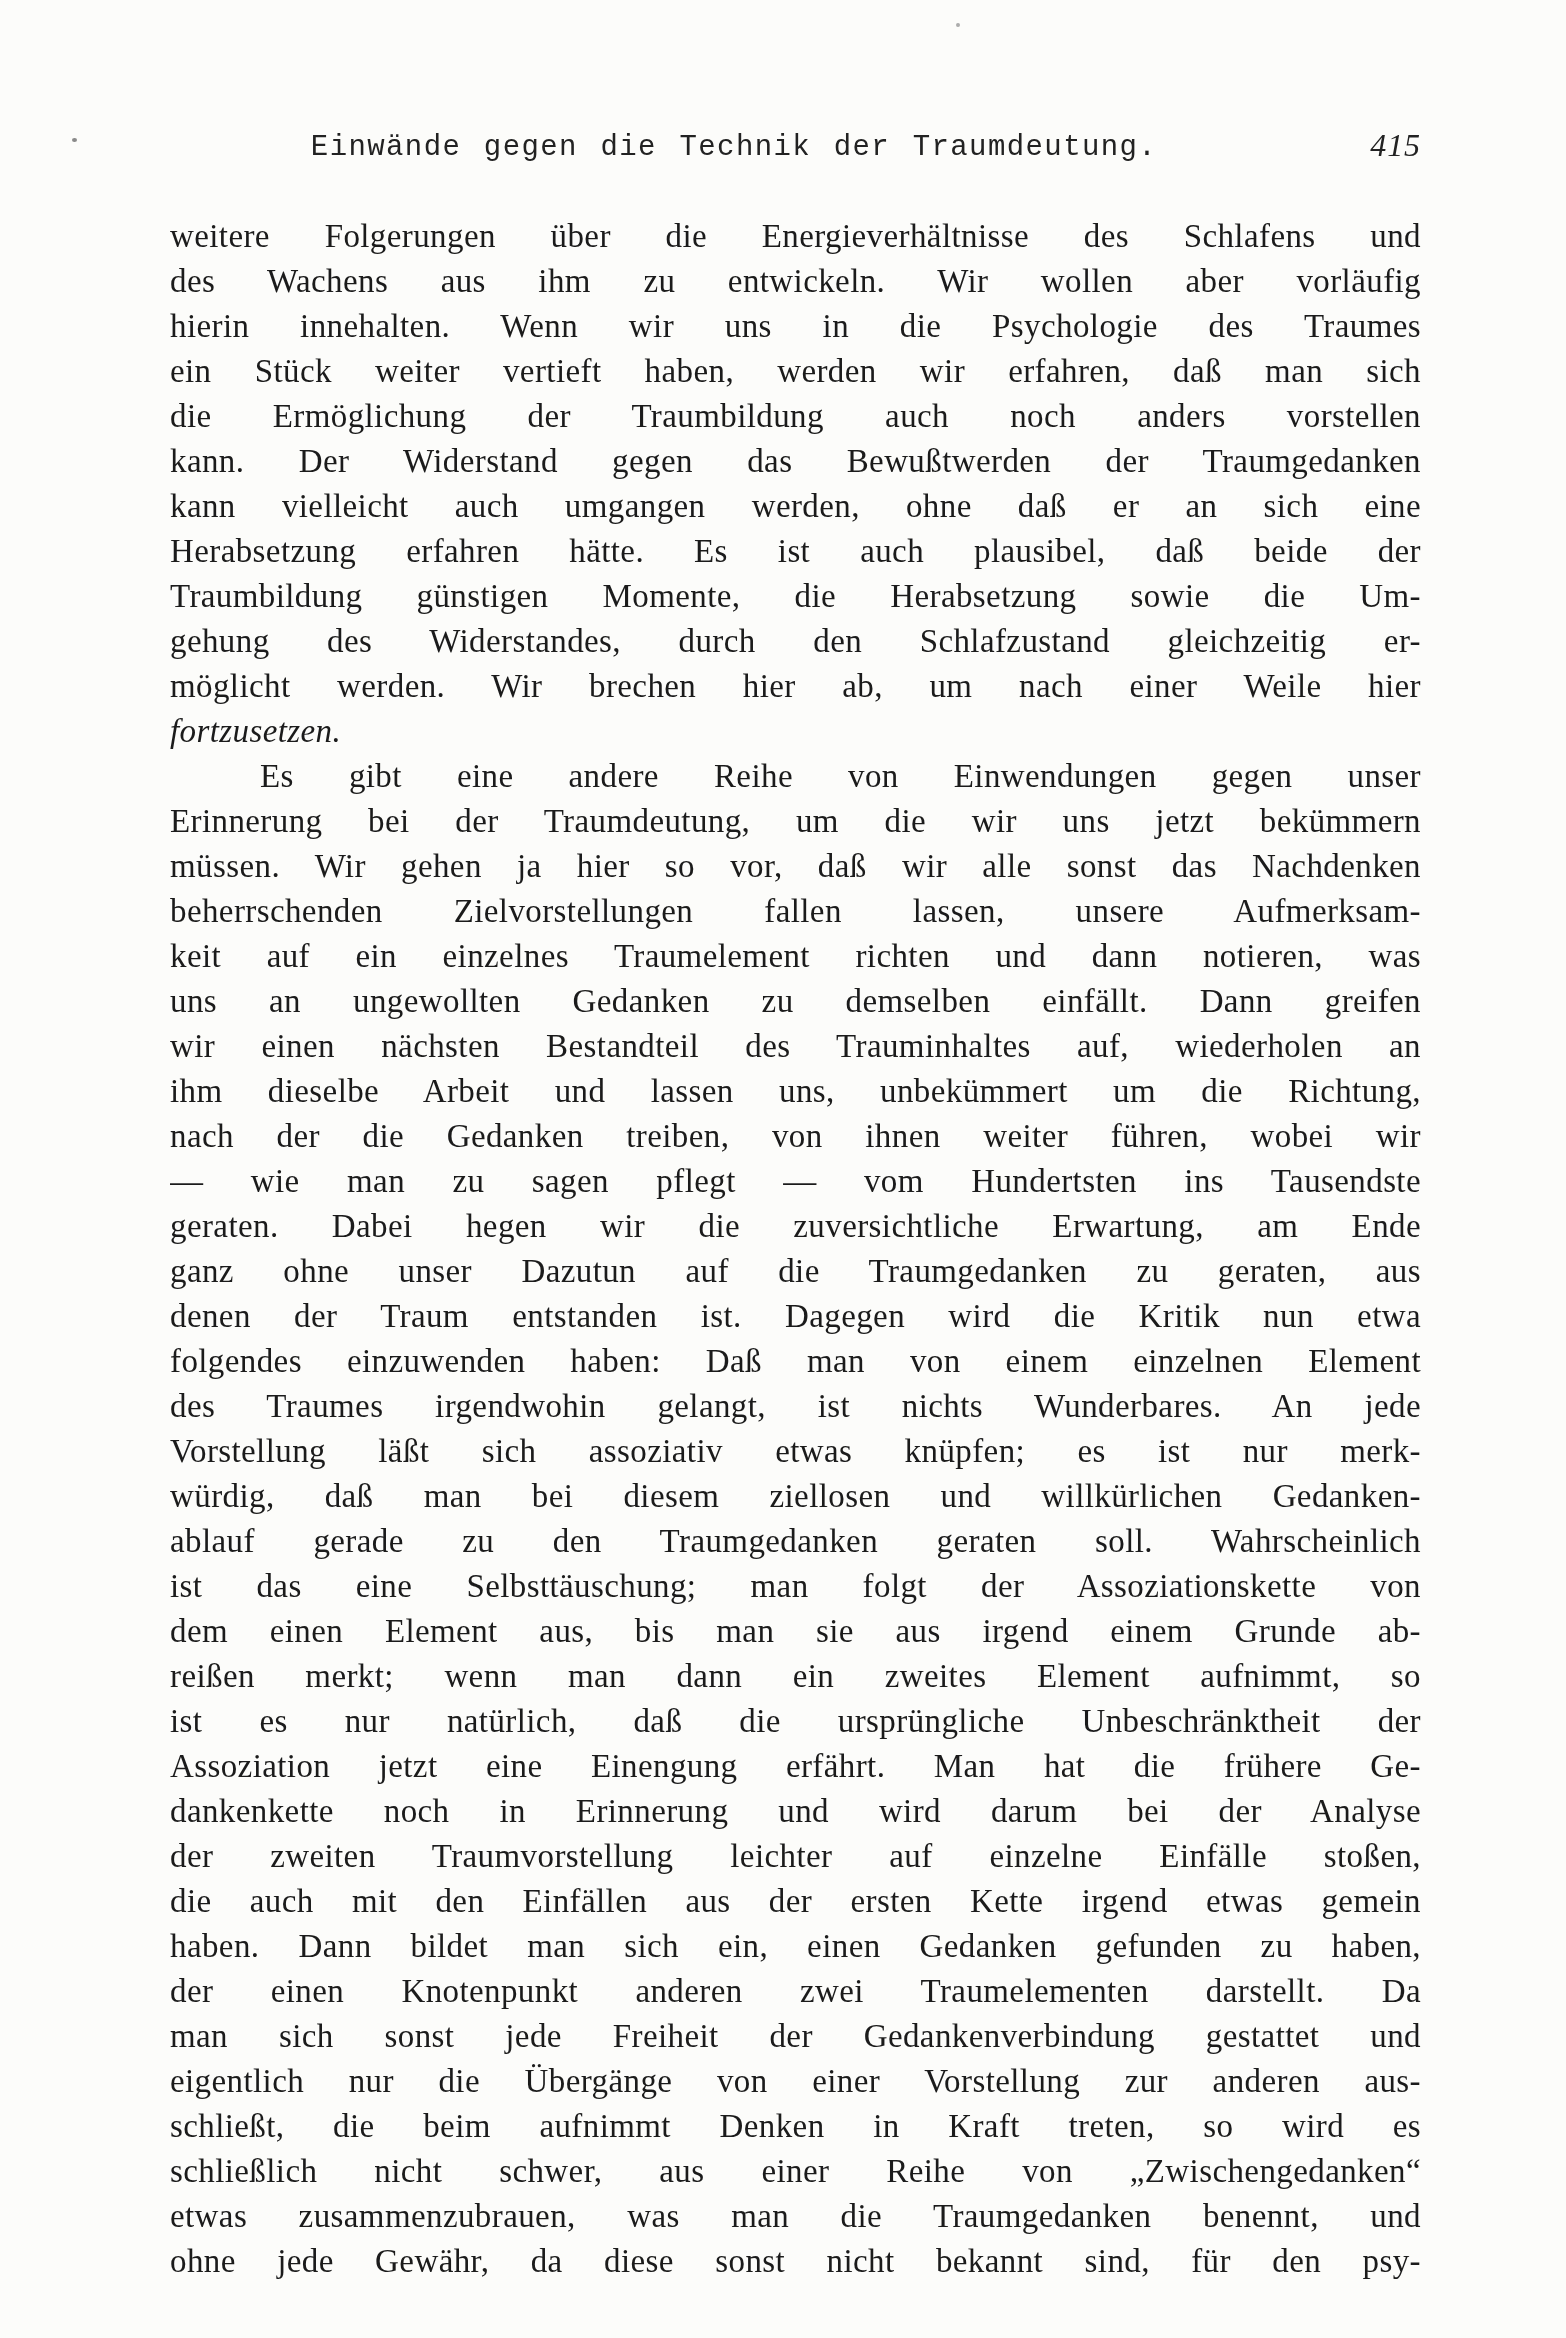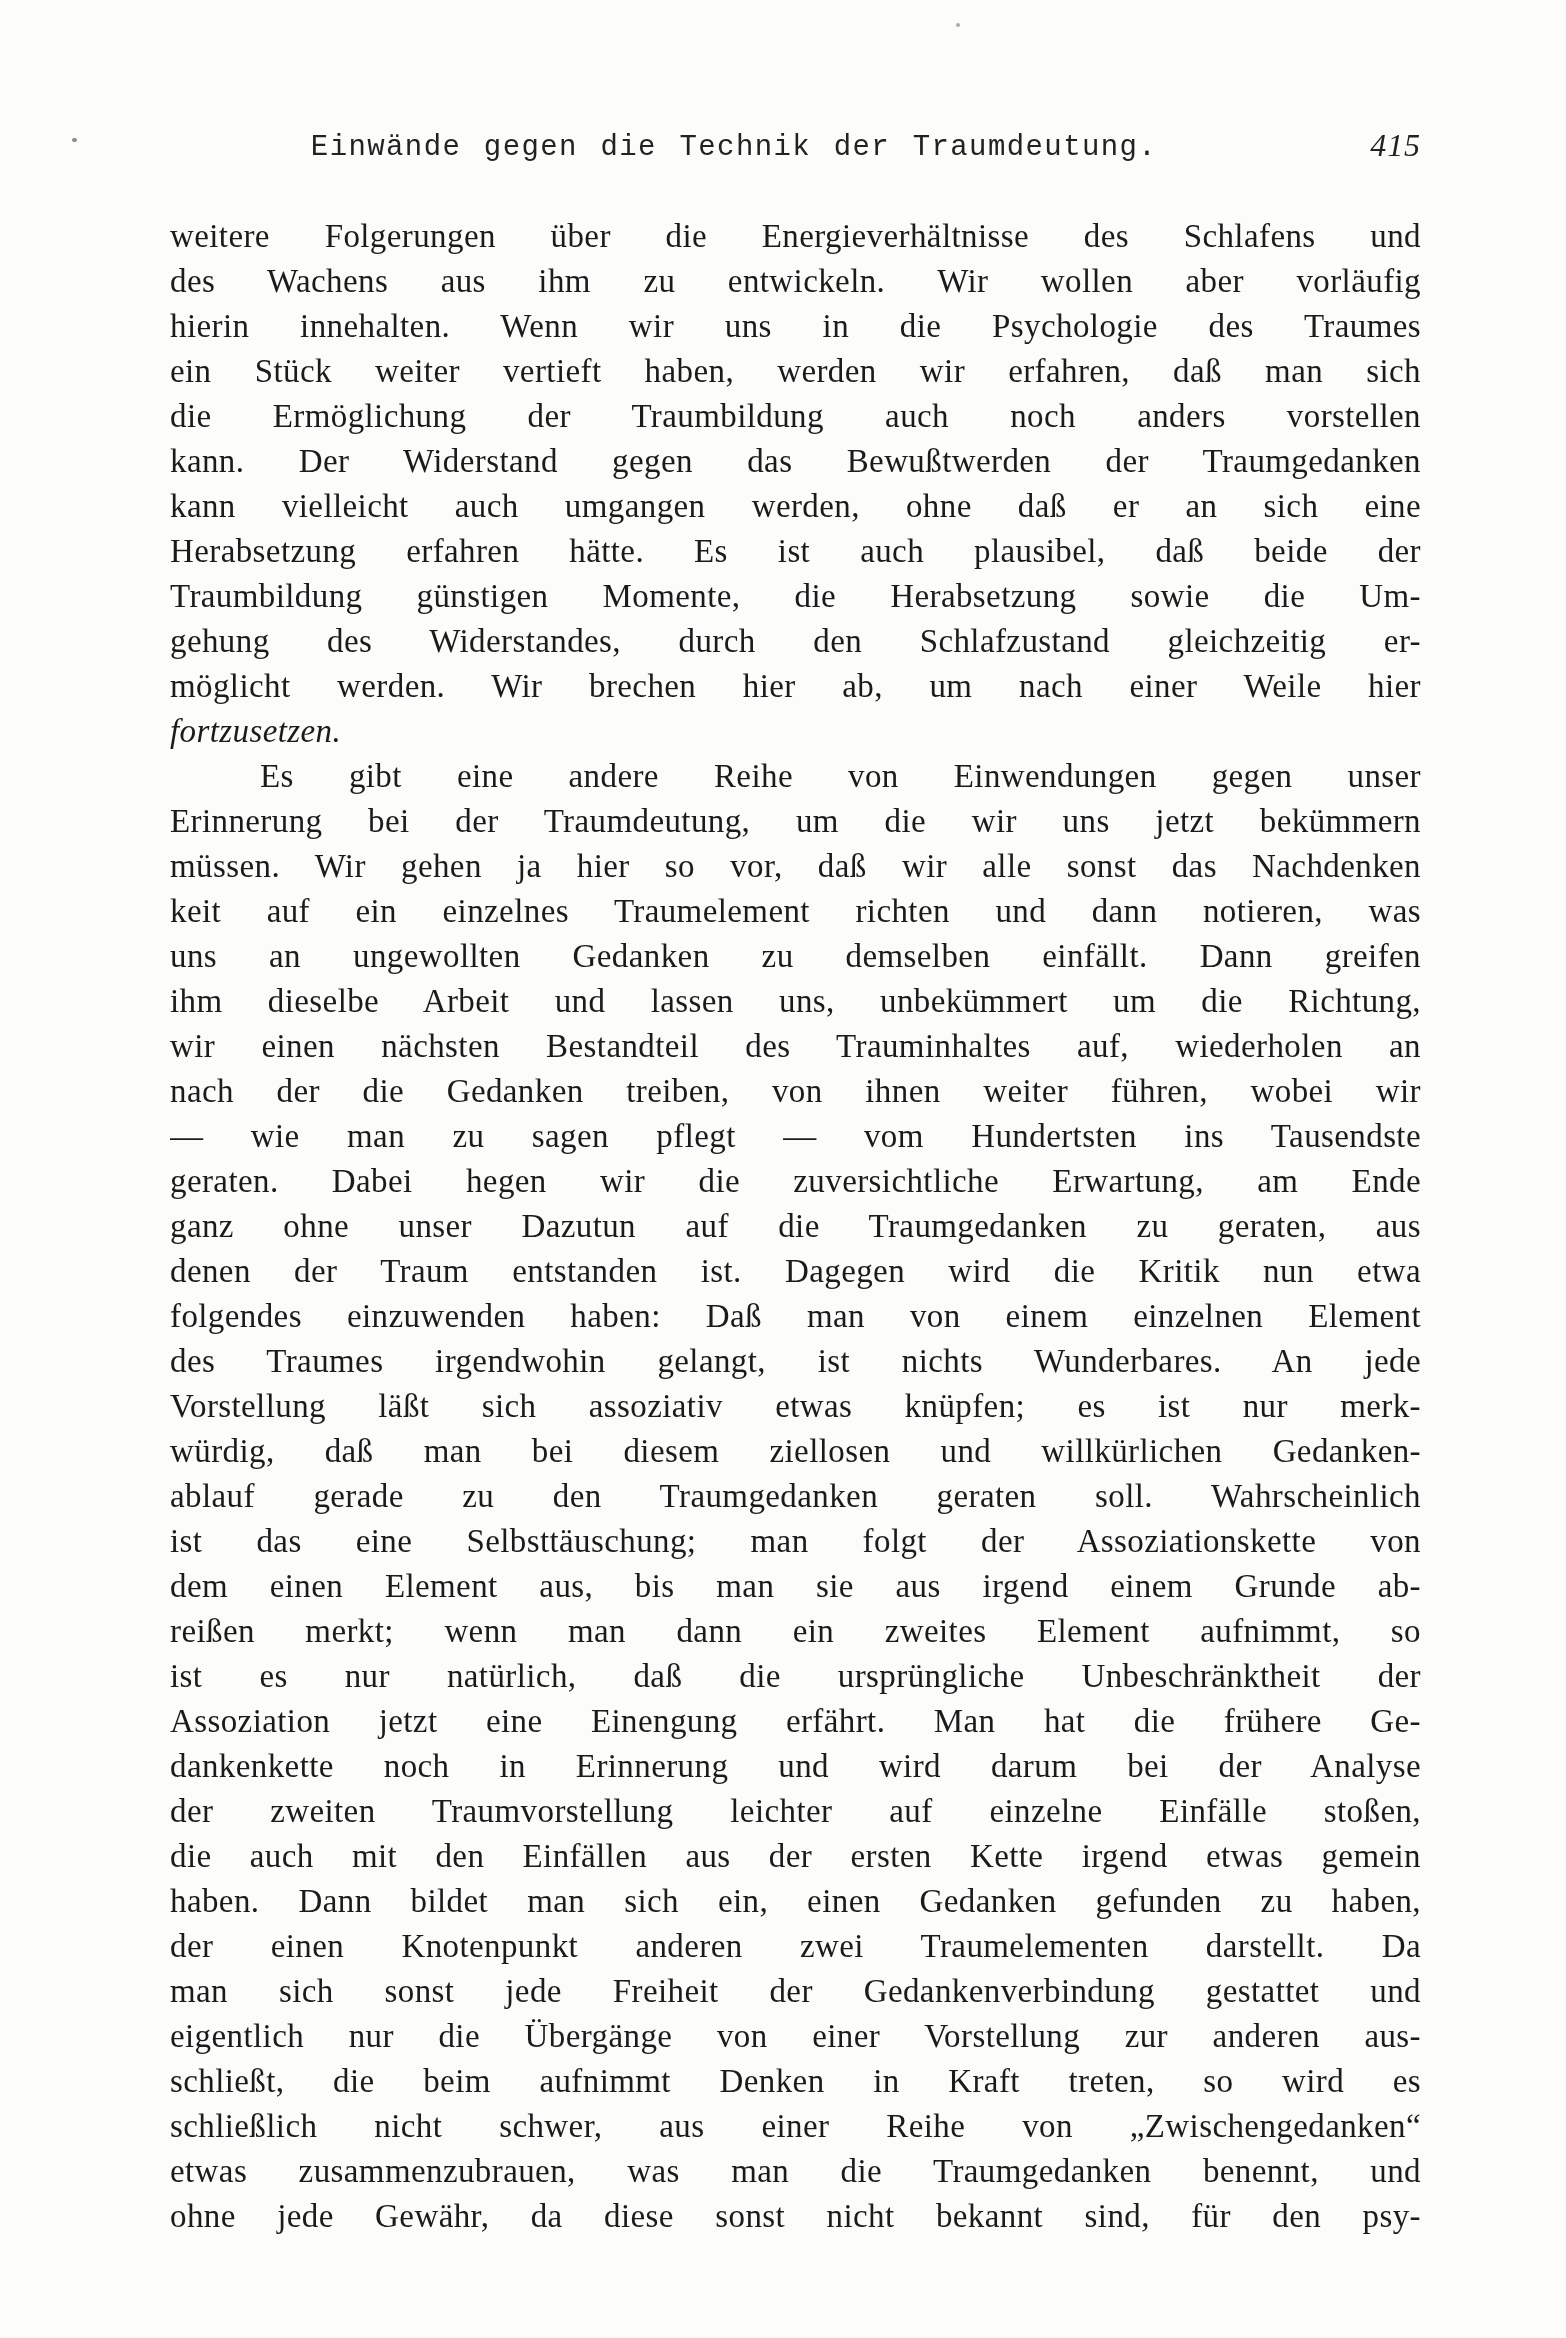--- a/index.html
+++ b/index.html
@@ -98,24 +98,25 @@
         <div class="line">Herabsetzung erfahren hätte. Es ist auch plausibel, daß beide der</div>
         <div class="line">Traumbildung günstigen Momente, die Herabsetzung sowie die Um-</div>
         <div class="line">gehung des Widerstandes, durch den Schlafzustand gleichzeitig er-</div>
         <div class="line">möglicht werden. Wir brechen hier ab, um nach einer Weile hier</div>
         <div class="line nojust">fortzusetzen.</div>
       </div>
       <div class="paragraph">
         <div class="line indent">Es gibt eine andere Reihe von Einwendungen gegen unser</div>
         <div class="line">Erinnerung bei der Traumdeutung, um die wir uns jetzt bekümmern</div>
         <div class="line">müssen. Wir gehen ja hier so vor, daß wir alle sonst das Nachdenken</div>
+        <div class="line">beherrschenden Zielvorstellungen fallen lassen, unsere Aufmerksam-</div>
         <div class="line">keit auf ein einzelnes Traumelement richten und dann notieren, was</div>
         <div class="line">uns an ungewollten Gedanken zu demselben einfällt. Dann greifen</div>
+        <div class="line">wir einen nächsten Bestandteil des Trauminhaltes auf, wiederholen an</div>
         <div class="line">ihm dieselbe Arbeit und lassen uns, unbekümmert um die Richtung,</div>
-        <div class="line">wir einen nächsten Bestandteil des Trauminhaltes auf, wiederholen an</div>
         <div class="line">nach der die Gedanken treiben, von ihnen weiter führen, wobei wir</div>
         <div class="line">— wie man zu sagen pflegt — vom Hundertsten ins Tausendste</div>
         <div class="line">geraten. Dabei hegen wir die zuversichtliche Erwartung, am Ende</div>
         <div class="line">ganz ohne unser Dazutun auf die Traumgedanken zu geraten, aus</div>
         <div class="line">denen der Traum entstanden ist. Dagegen wird die Kritik nun etwa</div>
         <div class="line">folgendes einzuwenden haben: Daß man von einem einzelnen Element</div>
         <div class="line">des Traumes irgendwohin gelangt, ist nichts Wunderbares. An jede</div>
         <div class="line">Vorstellung läßt sich assoziativ etwas knüpfen; es ist nur merk-</div>
         <div class="line">würdig, daß man bei diesem ziellosen und willkürlichen Gedanken-</div>
         <div class="line">ablauf gerade zu den Traumgedanken geraten soll. Wahrscheinlich</div>

